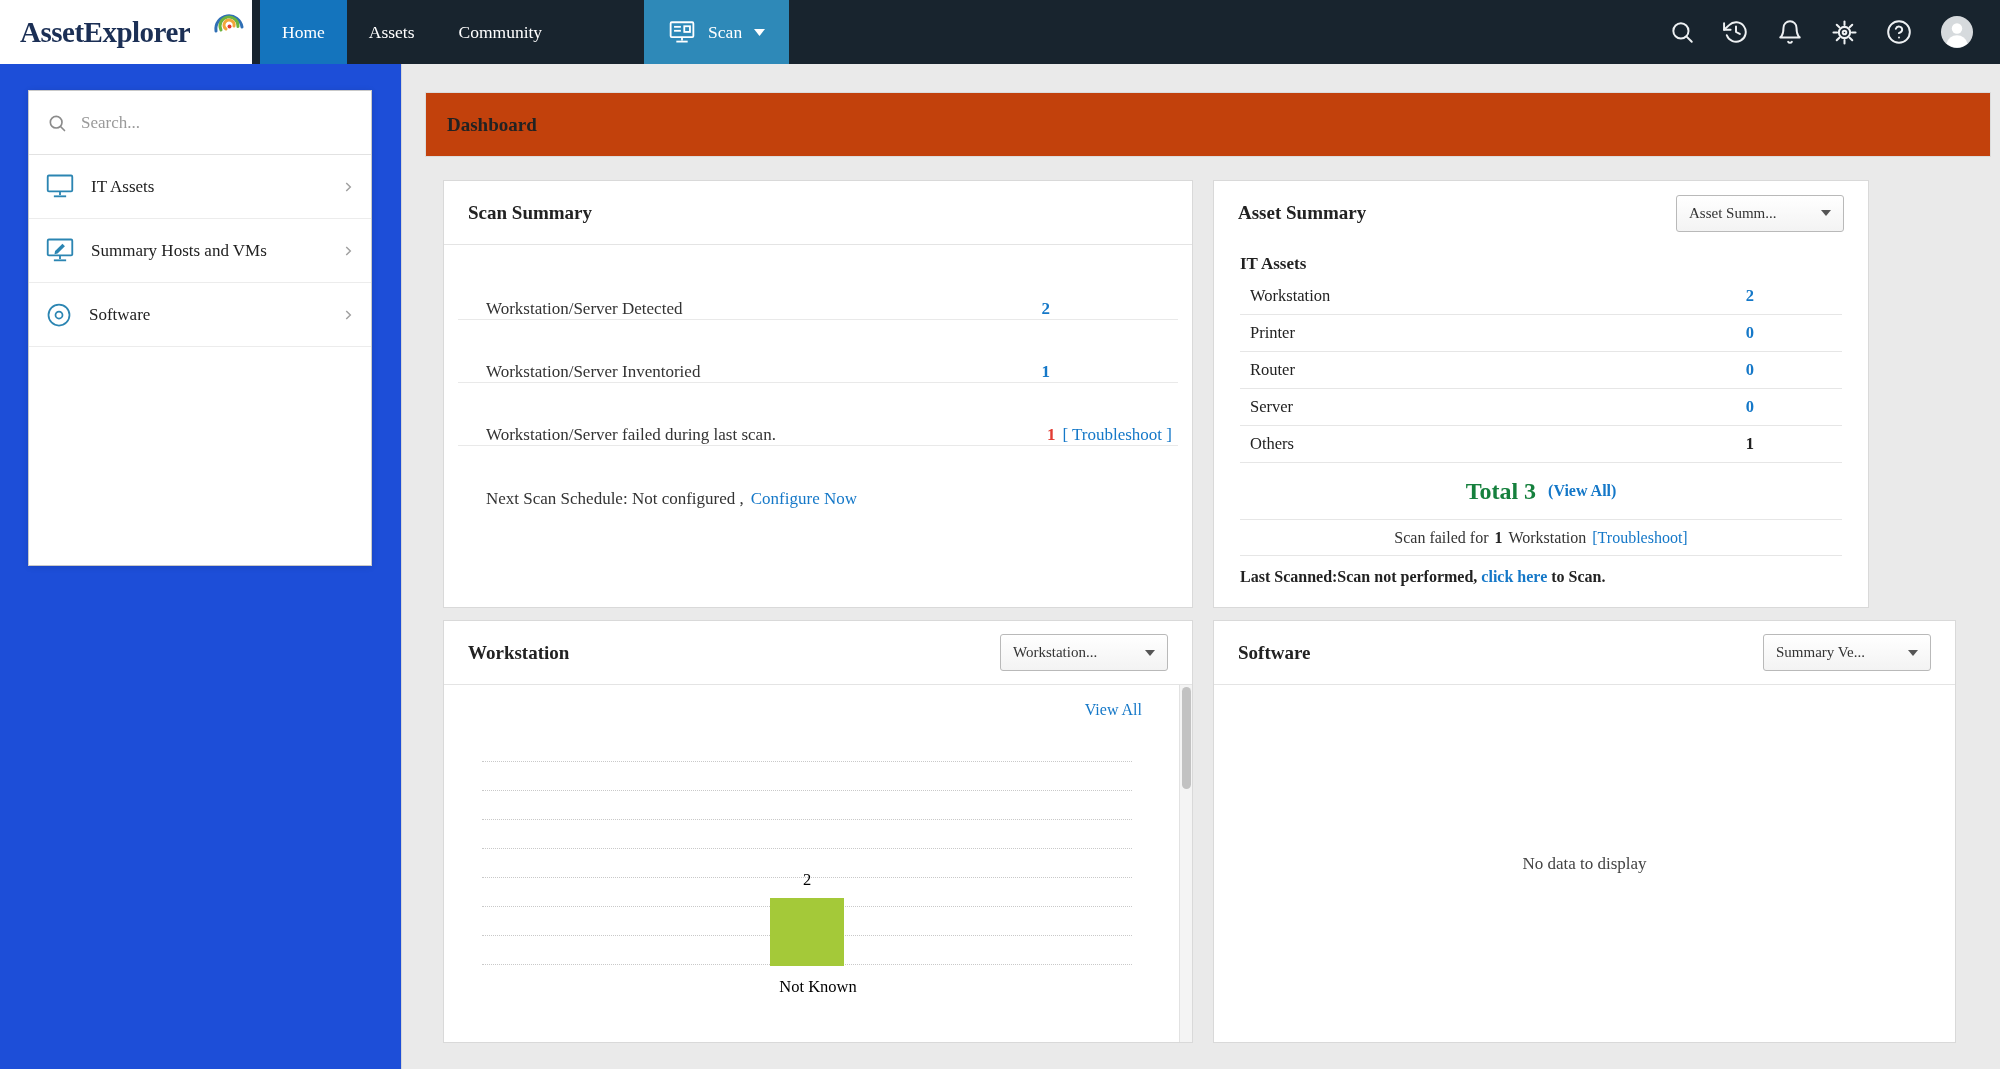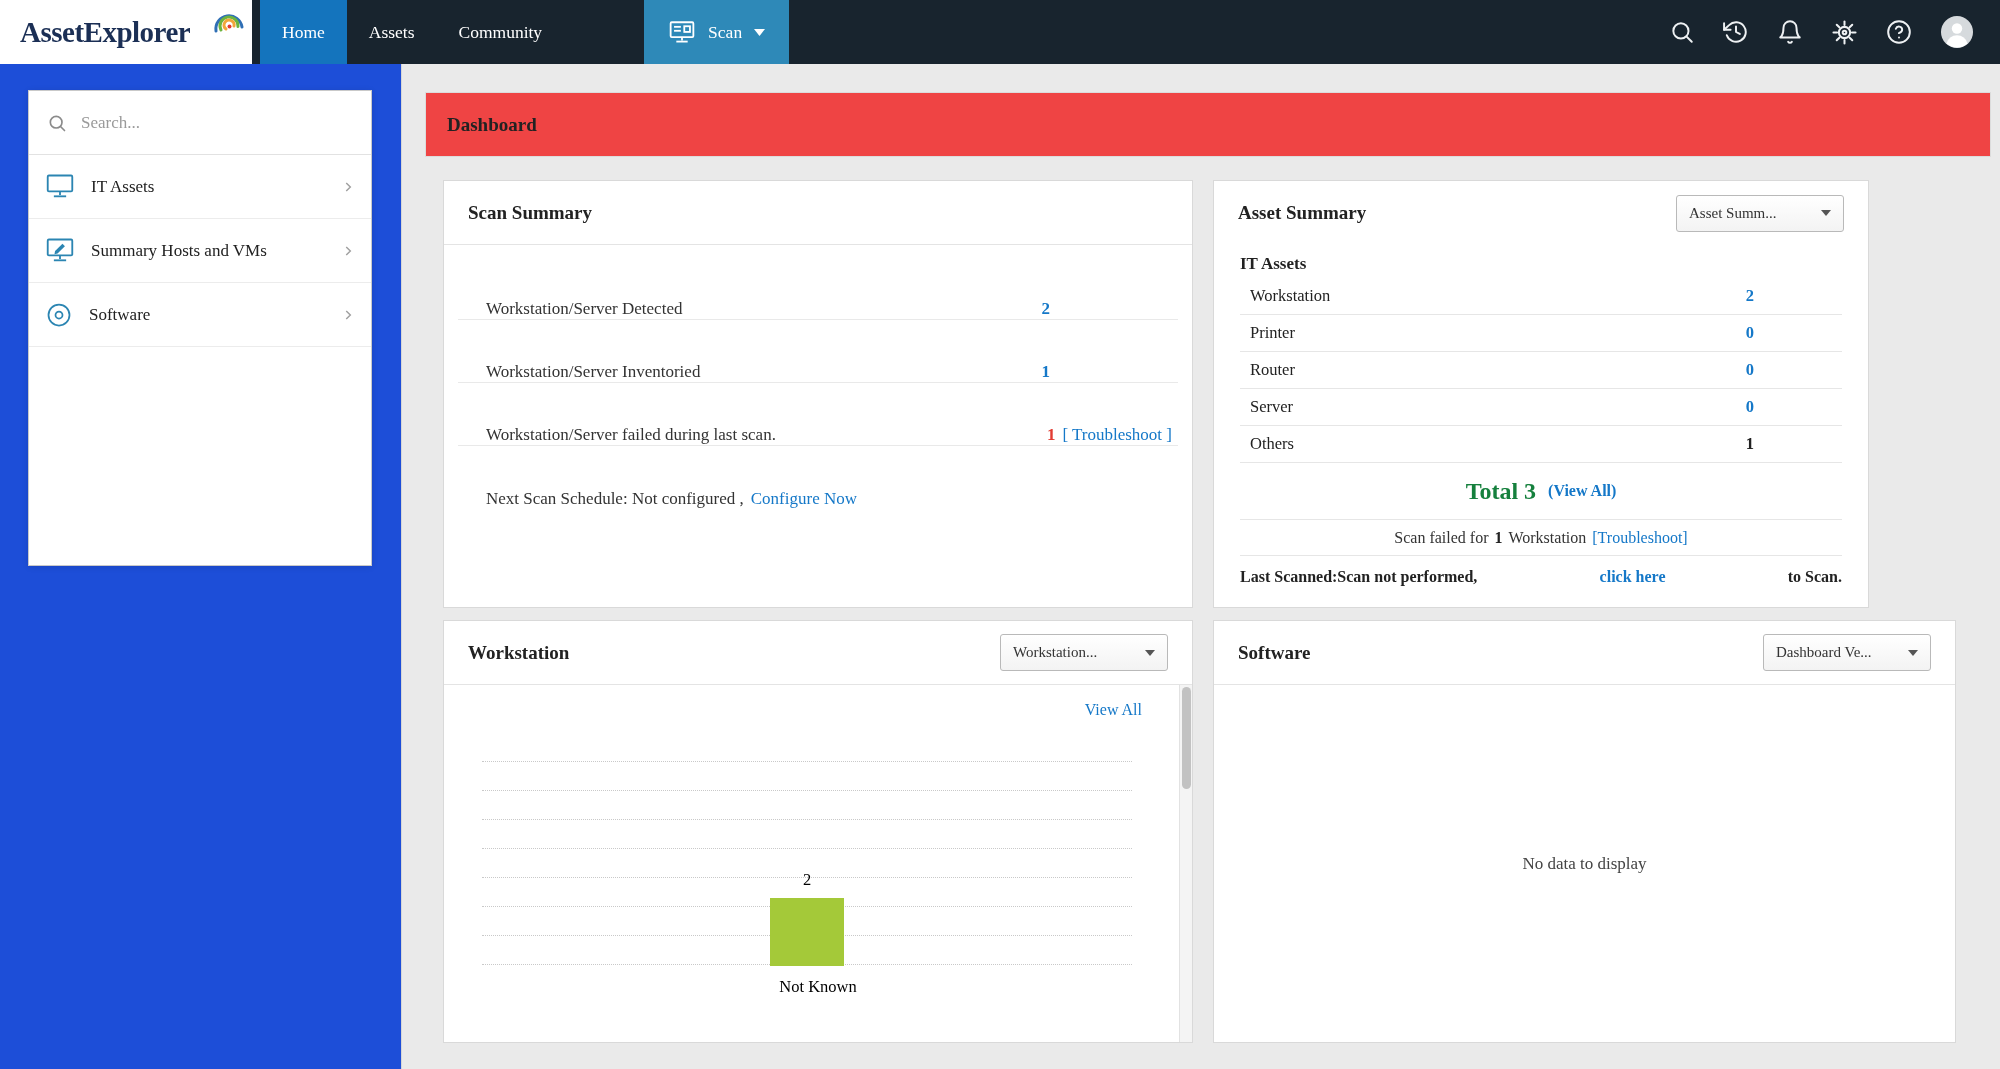--- a/index.html
+++ b/index.html
@@ -24,21 +24,21 @@
   .sidebar{position:absolute;top:64px;left:0;width:402px;bottom:0;background:#1d4ed8;border-right:1px solid #d6d6d6}
   .side-box{position:absolute;top:26px;left:28px;width:344px;height:476px;background:#fff;border:1px solid #c9c9c9;box-shadow:0 1px 6px rgba(0,0,0,.12)}
   .side-search{height:64px;display:flex;align-items:center;gap:14px;padding:0 18px;border-bottom:1px solid #e2e2e2}
   .side-search input{border:none;outline:none;font-size:17px;color:#333;flex:1;min-width:0;font-family:inherit;background:transparent}
   .side-search input::placeholder{color:#9a9a9a}
   .side-item{height:64px;display:flex;align-items:center;gap:16px;padding:0 16px;border-bottom:1px solid #ececec;cursor:pointer}
   .side-item .lbl{flex:1;font-size:17px;color:#222}
 
   
   .main{position:absolute;left:402px;top:64px;right:0;bottom:0;background:#eaeaea}
-  .dash-bar{position:absolute;left:23px;top:28px;right:9px;height:65px;background:#ef4444;border:1px solid #dcdcdc;display:flex;align-items:center;padding-left:21px;font-size:19px;font-weight:bold;color:#222}
+  .dash-bar{position:absolute;left:23px;top:28px;right:9px;height:65px;background:#c2410c;border:1px solid #dcdcdc;display:flex;align-items:center;padding-left:21px;font-size:19px;font-weight:bold;color:#222}
 
   .card{position:absolute;background:#fff;border:1px solid #d9d9d9}
   #card-scan{left:41px;top:116px;width:750px;height:428px}
   #card-asset{left:811px;top:116px;width:656px;height:428px}
   #card-work{left:41px;top:556px;width:750px;height:423px}
   #card-soft{left:811px;top:556px;width:743px;height:423px}
   .card-head{height:64px;display:flex;align-items:center;justify-content:space-between;padding:0 24px;border-bottom:1px solid #e4e4e4}
   .card-head.noline{border-bottom:none}
   .card-title{font-size:19px;font-weight:bold;color:#222}
 
@@ -59,21 +59,21 @@
   .as-table{padding:2px 26px 0}
   .as-group{padding:7px 0 4px;font-size:17px;font-weight:bold;color:#222}
   .as-row{position:relative;height:37px;display:flex;align-items:center;border-bottom:1px solid #e6e6e6;font-size:16.5px;color:#222;padding-left:10px}
   .as-row .val{position:absolute;right:88px;font-weight:bold}
   .val.blue{color:#1578c8}
   .as-total{height:56px;display:flex;align-items:center;justify-content:center;gap:12px}
   .as-total .tl{font-size:24px;font-weight:bold;color:#15803d}
   .as-total .va{font-size:16px;font-weight:bold;color:#1578c8;cursor:pointer}
   .as-failed{height:37px;border-top:1px solid #e6e6e6;border-bottom:1px solid #e6e6e6;display:flex;align-items:center;justify-content:center;gap:6px;font-size:16px;color:#333}
   .as-failed b{color:#222}
-  .as-last{height:42px;display:flex;align-items:center;justify-content:space-between;gap:4px;font-size:16px;font-weight:bold;color:#222}
+  .as-last{height:42px;display:flex;align-items:center;justify-content:flex-start;gap:4px;font-size:16px;font-weight:bold;color:#222}
 
   
   .work-body{position:relative;height:357px}
   .view-all{position:absolute;top:16px;right:50px;font-size:16px;color:#1578c8;cursor:pointer}
   .chart{position:absolute;left:38px;right:60px;top:76px;height:205px}
   .gridline{position:absolute;left:0;right:0;border-top:1px dotted #c9c9c9}
   .bar-wrap{position:absolute;left:50%;bottom:0;transform:translateX(-50%);display:flex;flex-direction:column;align-items:center;gap:8px}
   .bar-value{font-size:16.5px;color:#000}
   .bar{width:74px;background:#a4c939}
   .cat-label{position:absolute;left:50%;transform:translateX(-50%);top:292px;font-size:16.5px;color:#000;white-space:nowrap}
@@ -334,21 +334,21 @@
         <div class="scrollbar">
           <div class="scroll-thumb"></div>
         </div>
       </div>
     </section>
 
     <section class="card" id="card-soft">
       <div class="card-head">
         <span class="card-title">Software</span>
         <div class="dropdown">
-          <span class="dd-label">Dashboard Ve...</span>
+          <span class="dd-label">Summary Ve...</span>
           <svg width="10" height="6" viewBox="0 0 10 6">
               <polygon points="0,0 10,0 5,6" fill="#555"></polygon>
             </svg>
         </div>
       </div>
       <div class="soft-body">
         <span>No data to display</span>
       </div>
     </section>
 

